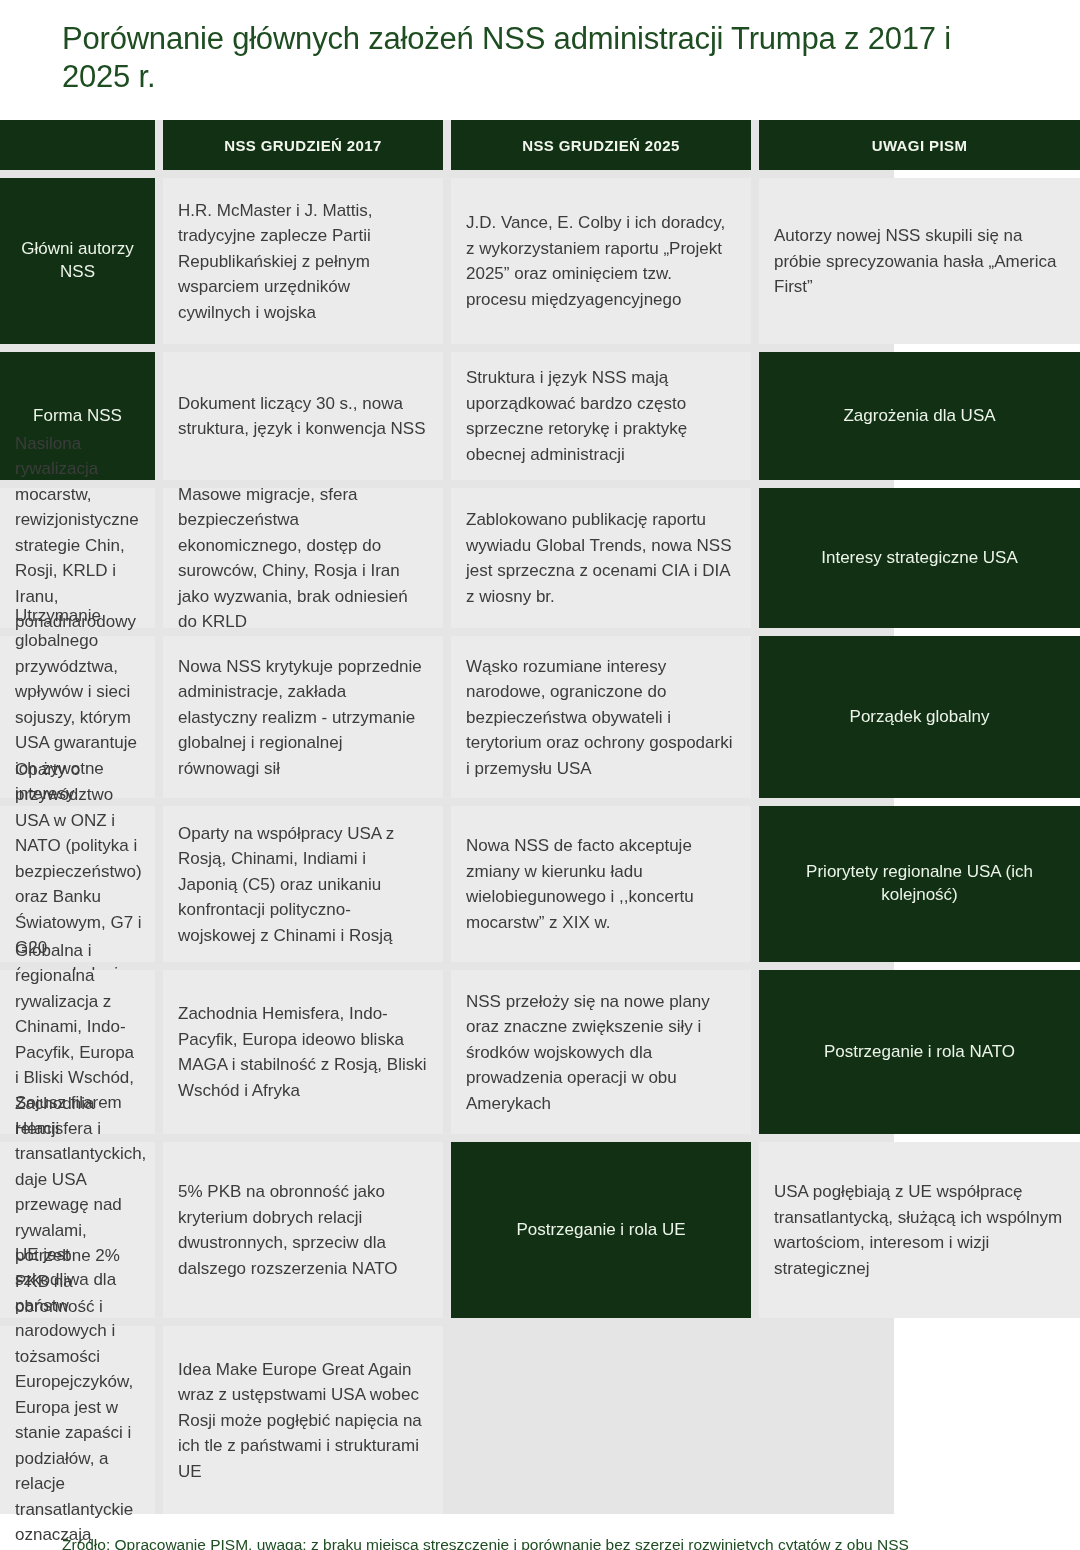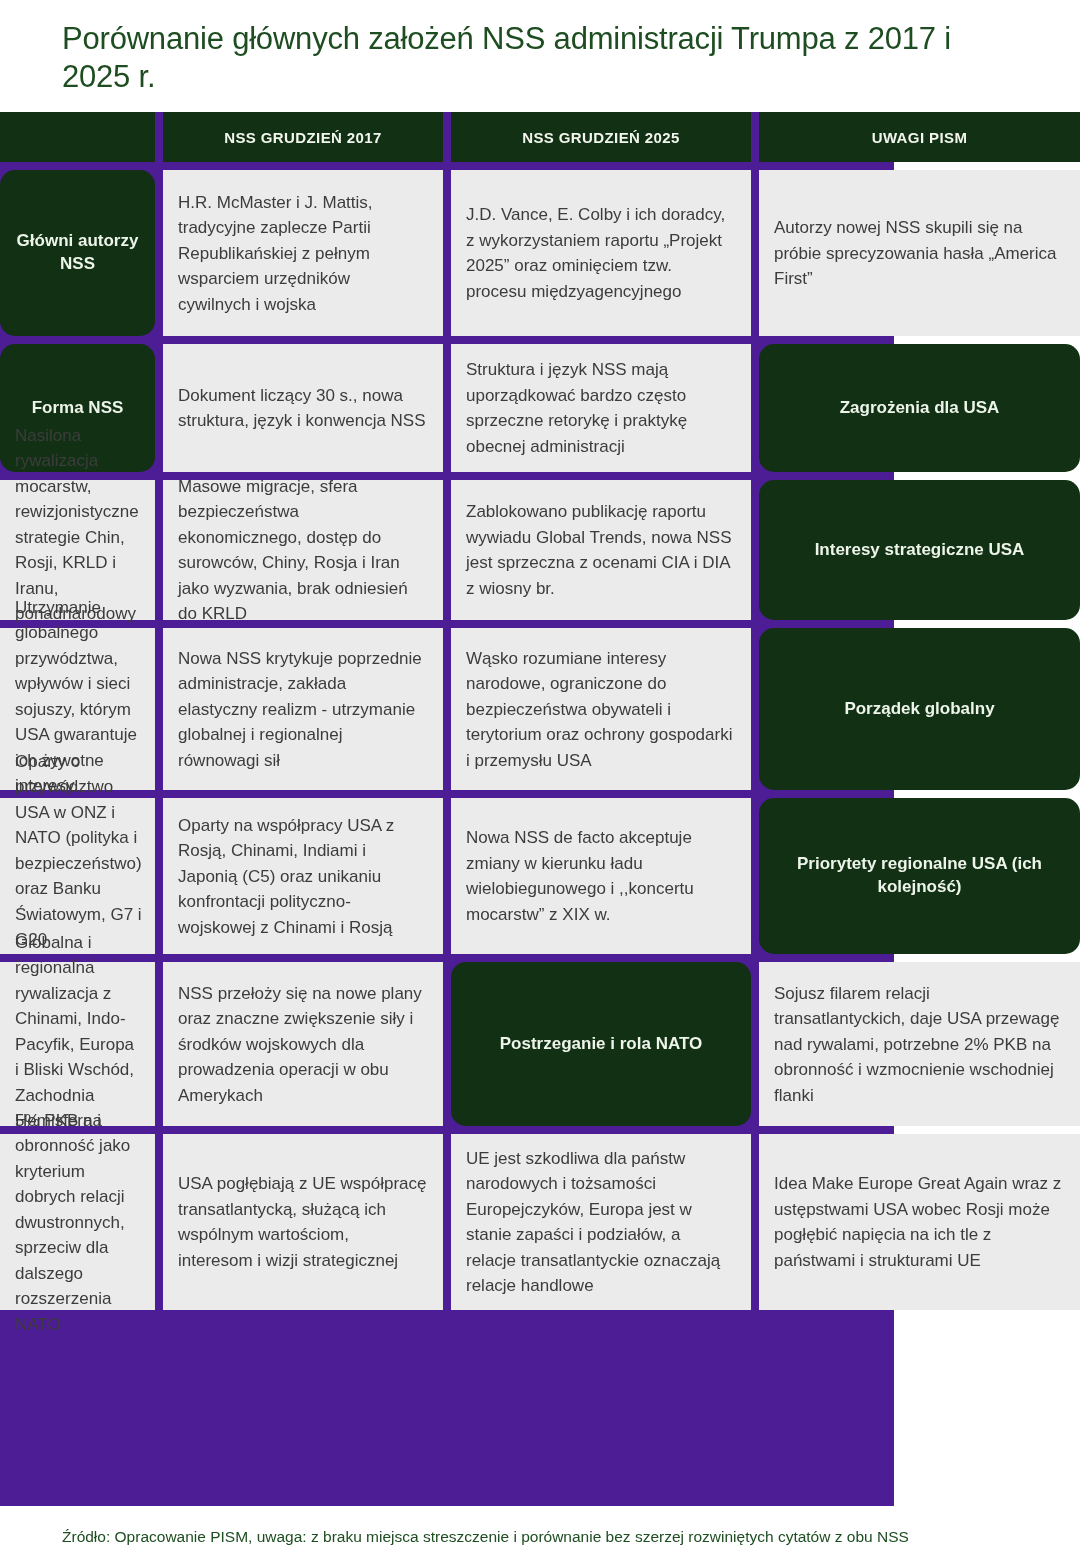--- a/index.html
+++ b/index.html
@@ -17,54 +17,53 @@
     margin: 20px 0 0 62px;
     width: 900px;
     color: #1d4d20;
     font-size: 31px;
     font-weight: 400;
     line-height: 1.23;
     letter-spacing: -0.2px;
   }
 
   .grid {
-    margin-top: 16px;
+    margin-top: 24px;
     display: grid;
     width: 894px;
     grid-template-columns: 155px 280px 300px 321px;
     grid-template-rows: 50px 166px 128px 140px 162px 156px 164px 176px 188px;
     gap: 8px;
-    background: #4c1d95;
+    background: #e5e5e5;
   }
 
   .hdr {
     background: #123114;
     color: #f2f6ee;
     font-weight: 700;
     font-size: 15px;
     letter-spacing: 0.4px;
     display: flex;
     align-items: center;
     justify-content: center;
     text-align: center;
   }
 
   .lbl {
     background: #123114;
     color: #edf4e9;
-    font-weight: 700;
+    font-weight: 400;
     font-size: 17px;
     line-height: 1.35;
     display: flex;
     align-items: center;
     justify-content: center;
     text-align: center;
     padding: 6px 10px;
     box-sizing: border-box;
-    border-radius: 15px;
   }
 
   .cell {
     background: #ebebeb;
     color: #3c3c3c;
     font-size: 17px;
     line-height: 1.5;
     display: flex;
     align-items: center;
     padding: 10px 16px 10px 15px;
@@ -143,31 +142,35 @@
       </div>
     <div class="cell">
         <span>Nowa NSS de facto akceptuje zmiany w kierunku ładu wielobiegunowego i ,,koncertu mocarstw” z XIX w.</span>
       </div>
 
     <div class="lbl">Priorytety regionalne USA (ich kolejność)</div>
     <div class="cell">
         <span>Globalna i regionalna rywalizacja z Chinami, Indo-Pacyfik, Europa i Bliski Wschód,  Zachodnia Hemisfera i Afryka</span>
       </div>
     <div class="cell">
+        <span>Zachodnia Hemisfera, Indo-Pacyfik, Europa ideowo bliska MAGA i stabilność z Rosją, Bliski Wschód i Afryka</span>
+      </div>
+    <div class="cell">
         <span>NSS przełoży się na nowe plany oraz znaczne zwiększenie siły i środków wojskowych dla prowadzenia operacji w obu Amerykach</span>
       </div>
 
     <div class="lbl">Postrzeganie i rola NATO</div>
     <div class="cell">
         <span>Sojusz filarem relacji transatlantyckich, daje USA przewagę nad rywalami, potrzebne 2% PKB na obronność i wzmocnienie wschodniej flanki</span>
       </div>
     <div class="cell">
         <span>5% PKB na obronność jako kryterium dobrych relacji dwustronnych, sprzeciw dla dalszego rozszerzenia NATO</span>
       </div>
 
+    <div class="lbl">Postrzeganie i rola UE</div>
     <div class="cell">
         <span>USA pogłębiają z UE współpracę transatlantycką, służącą ich wspólnym wartościom, interesom i wizji strategicznej</span>
       </div>
     <div class="cell">
         <span>UE jest szkodliwa dla państw narodowych i tożsamości Europejczyków, Europa jest w stanie zapaści i podziałów, a relacje transatlantyckie oznaczają relacje handlowe</span>
       </div>
     <div class="cell">
         <span>Idea Make Europe Great Again wraz z ustępstwami USA wobec Rosji może pogłębić napięcia na ich tle z państwami i strukturami UE</span>
       </div>
 

